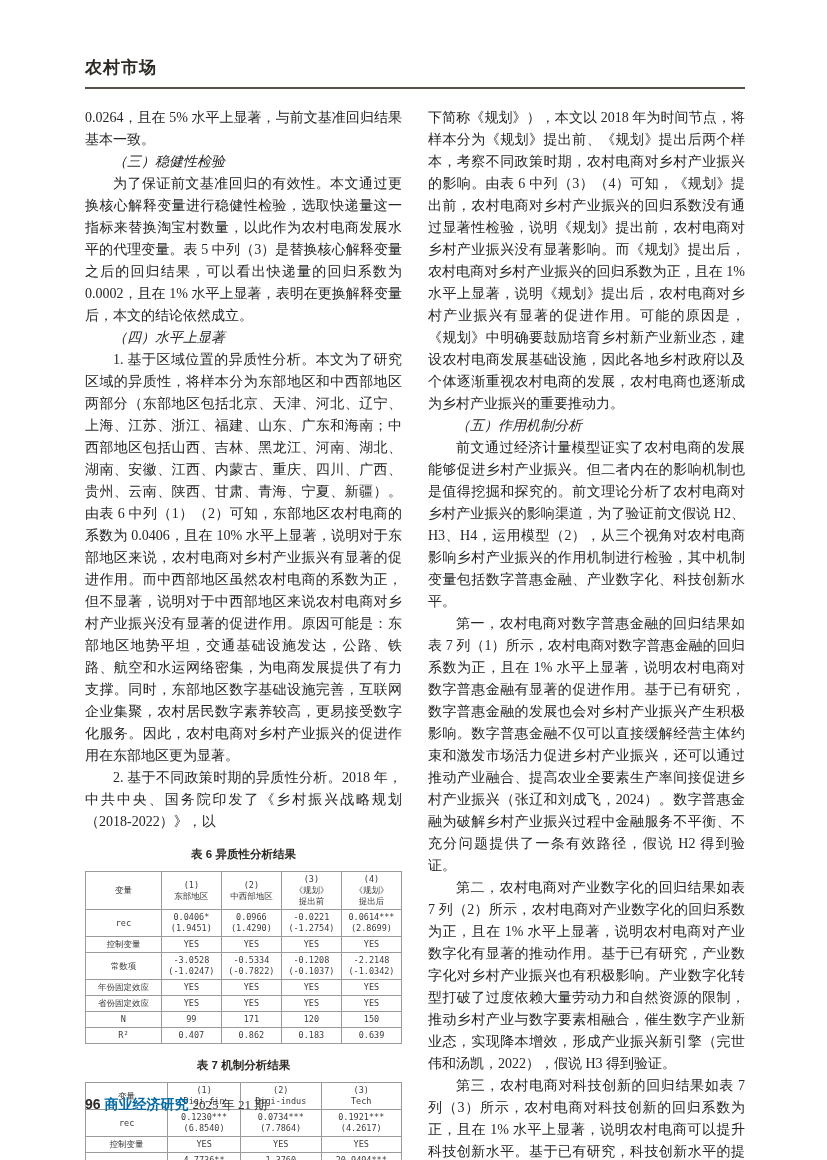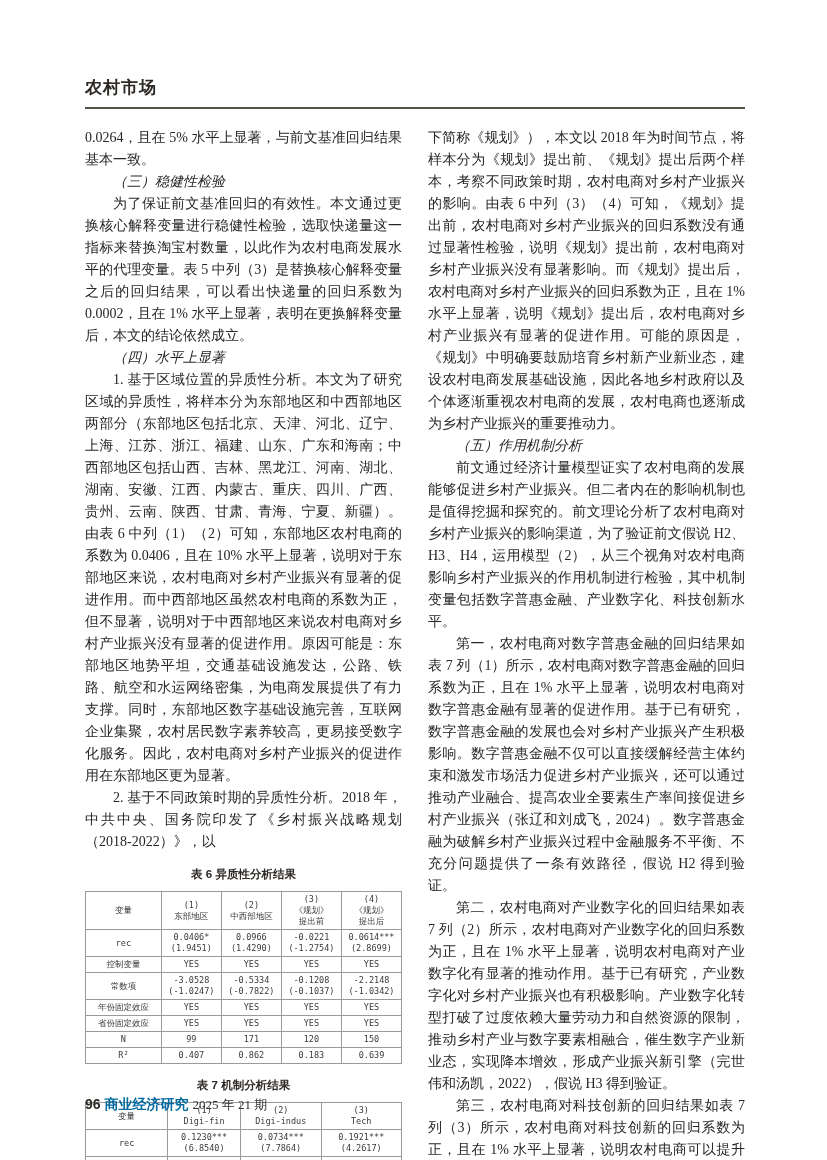--- a/index.html
+++ b/index.html
@@ -6,21 +6,21 @@
   .page{
     position:relative;
     width:827px;height:1160px;
     background:#ffffff;
     margin:0 auto;
     overflow:hidden;
     font-family:"Liberation Serif","DejaVu Serif",serif;
     color:#262626;
   }
   .inner{position:absolute;left:85px;top:56px;width:660px;}
-  .page-header{padding-bottom:8px;border-bottom:2.5px solid #55504a;margin-top:20px;}
+  .page-header{padding-bottom:8px;border-bottom:2.5px solid #55504a;}
   .page-header .section-title{
     font-family:"Liberation Sans","DejaVu Sans",sans-serif;
     font-weight:bold;font-size:17px;letter-spacing:1px;color:#2d2925;
   }
   .content{display:flex;gap:26px;margin-top:18px;}
   .col{width:317px;font-size:14px;line-height:22px;text-align:justify;text-justify:inter-ideograph;}
   .col p{margin:0;}
   .indent{text-indent:2em;}
   .kai{font-style:italic;text-indent:2em;}
   .tbl-title{

